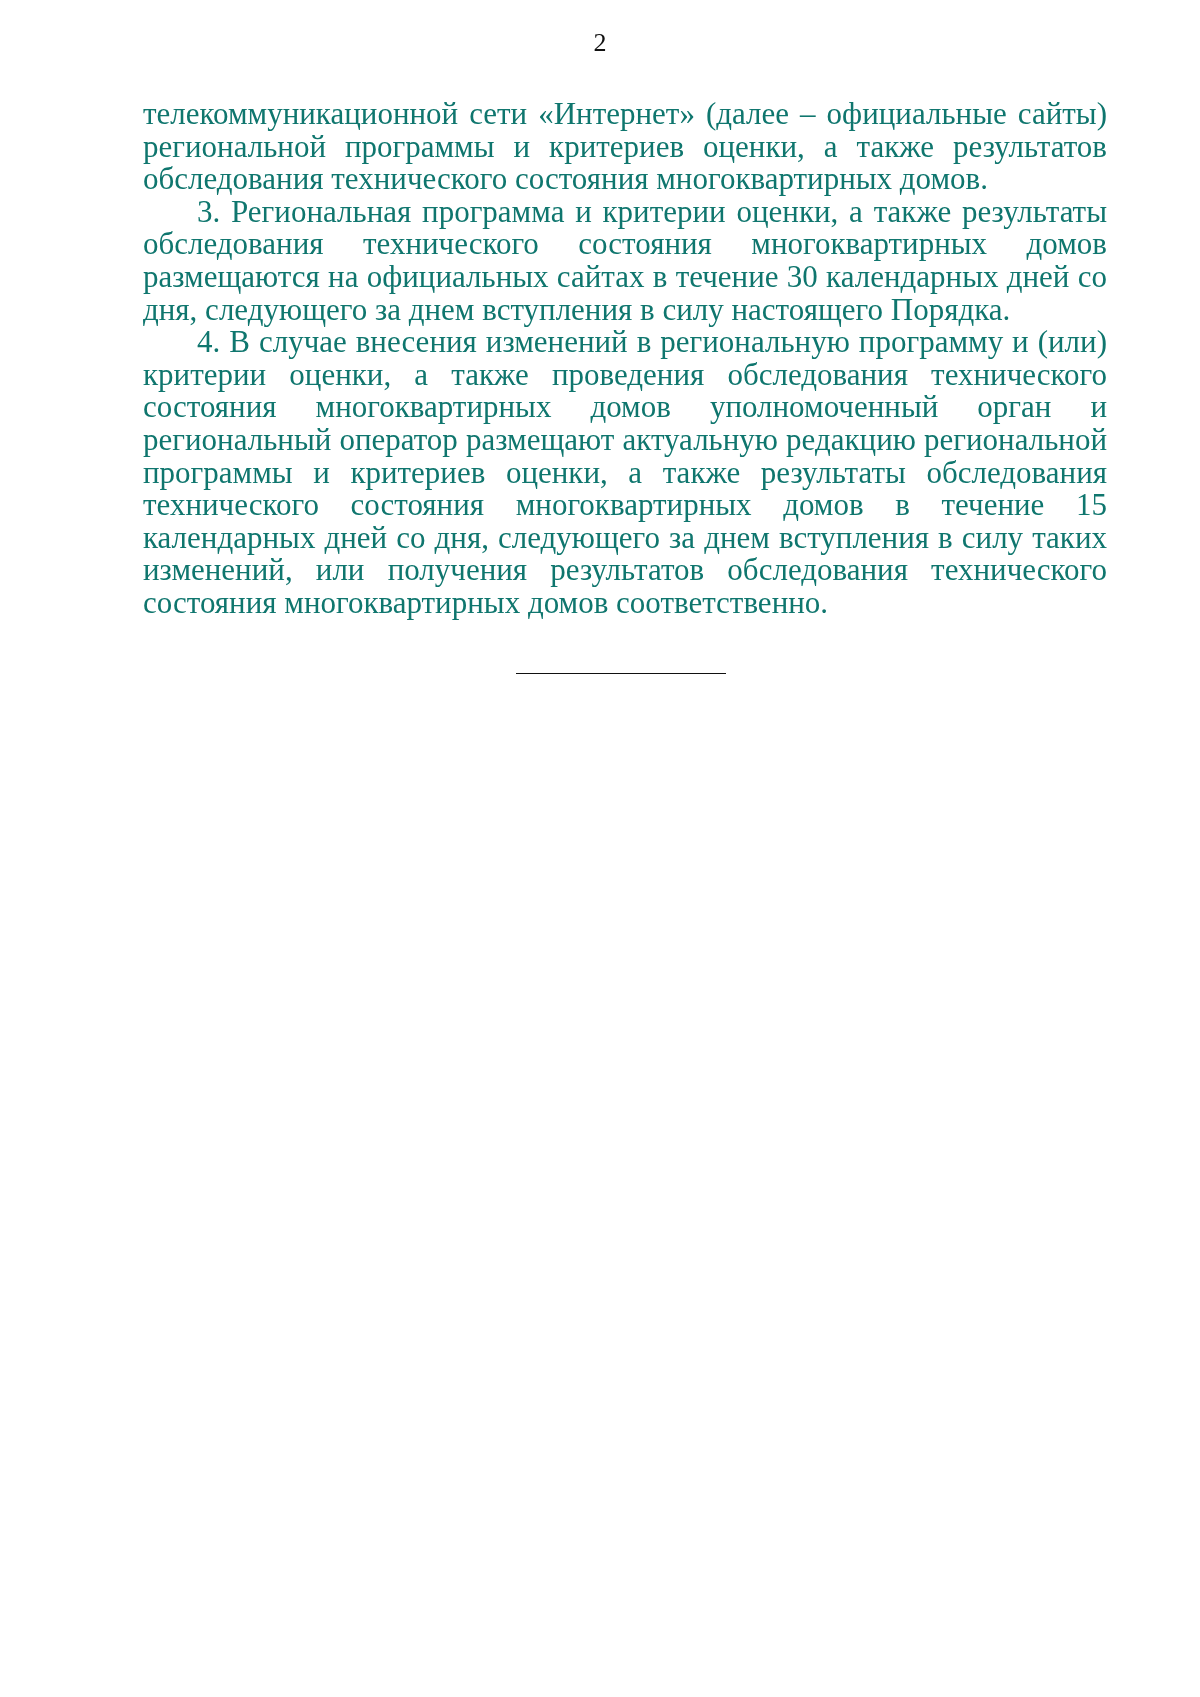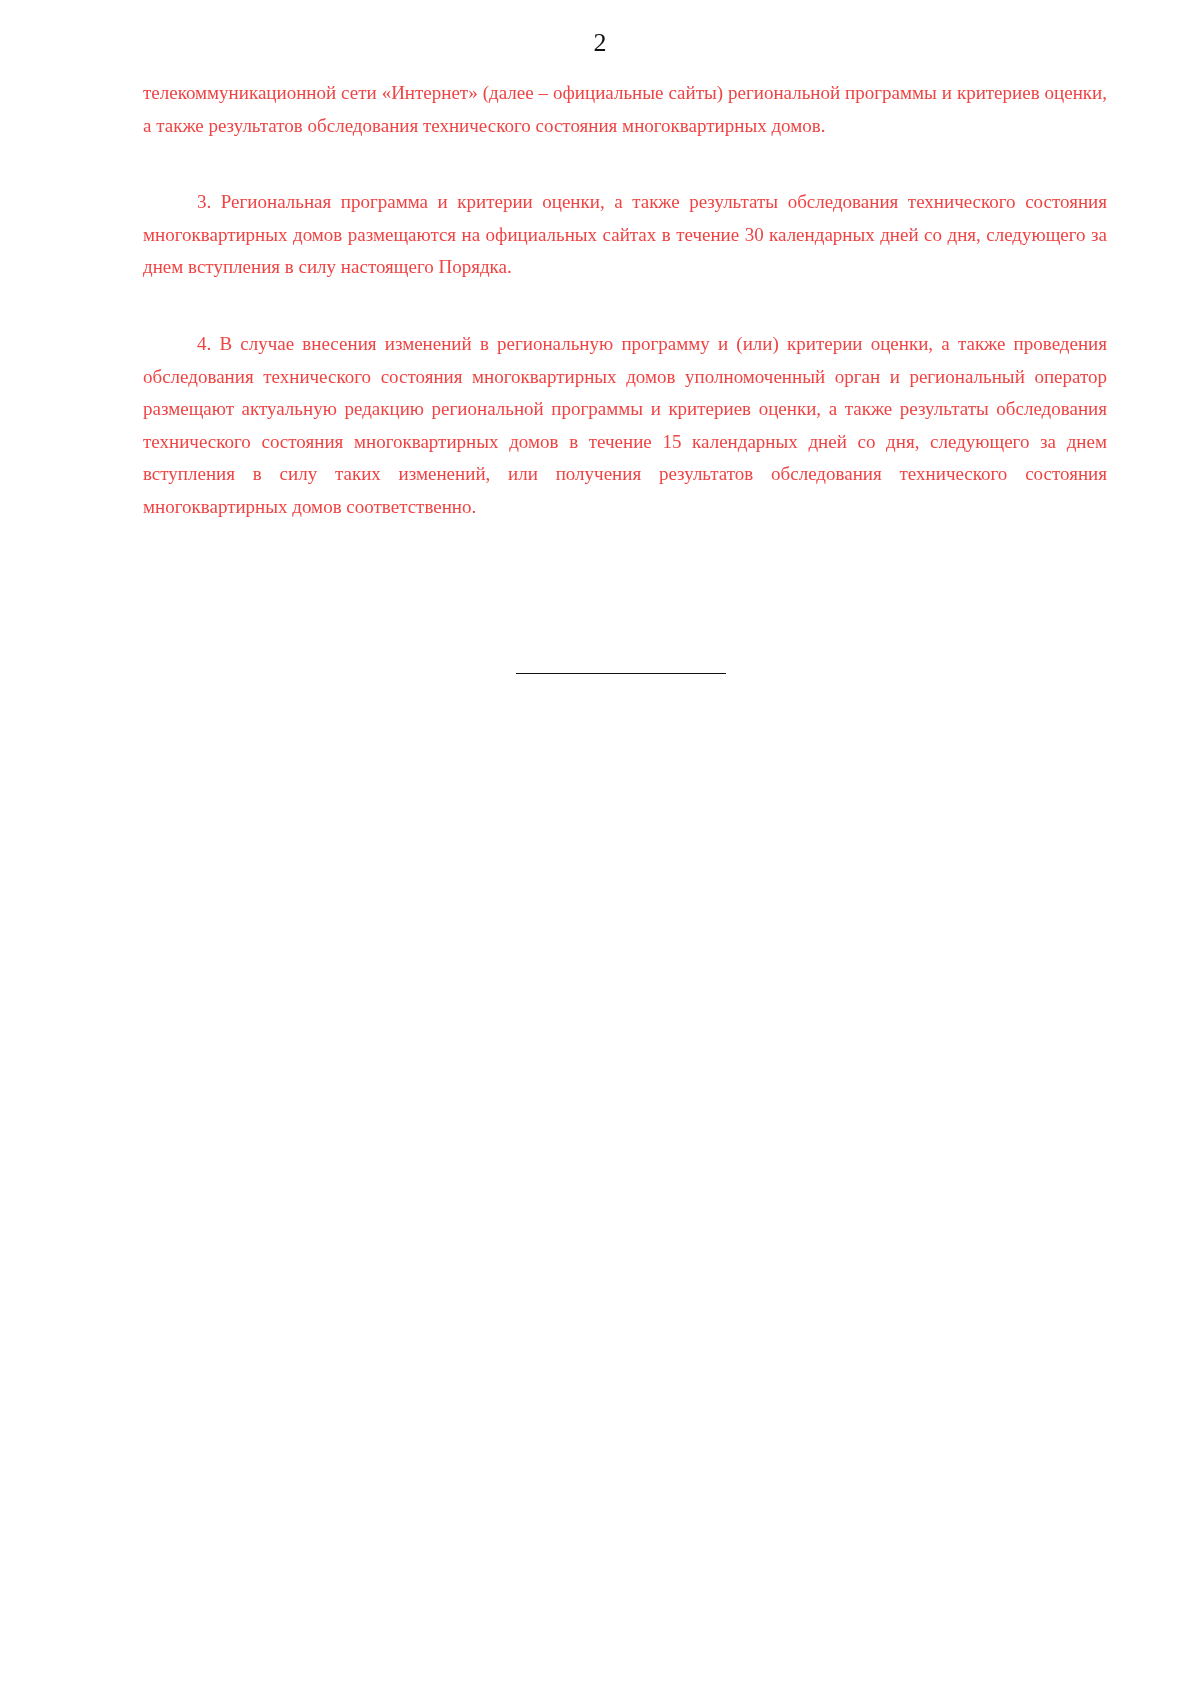--- a/index.html
+++ b/index.html
@@ -3,25 +3,25 @@
 <meta charset="utf-8">
 <style>
   html, body { margin: 0; padding: 0; background: #ffffff; }
   body { width: 1200px; height: 1697px; position: relative; overflow: hidden; }
   .page { position: absolute; left: 0; top: 0; width: 1200px; height: 1697px; background: #fff; }
   .page-number {
     position: absolute; left: 0; width: 1200px; top: 28px; text-align: center;
     font-family: "Liberation Serif", serif; font-size: 26px; color: #111;
   }
   .body-text {
-    position: absolute; left: 143px; top: 77px; width: 964px;
-    font-family: "Liberation Serif", serif; font-size: 19px; line-height: 32.6px; color: #ef4444;
+    position: absolute; left: 143px; top: 98px; width: 964px;
+    font-family: "Liberation Serif", serif; font-size: 31px; line-height: 32.6px; color: #0f766e;
   }
   .body-text p { margin: 0; text-align: justify; text-align-last: left; }
-  .body-text p.indent { text-indent: 54px; margin-top: 44px; }
+  .body-text p.indent { text-indent: 54px; }
   .end-rule {
     position: absolute; left: 516px; top: 673px; width: 210px; height: 0;
     border-top: 1.6px solid #111;
   }
 </style>
 </head>
 <body>
 
 <div class="page">
   <div class="page-number">2</div>

